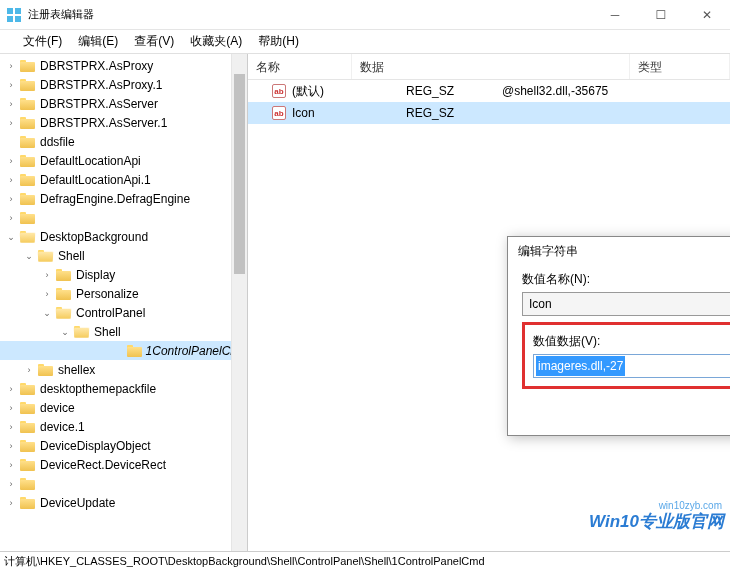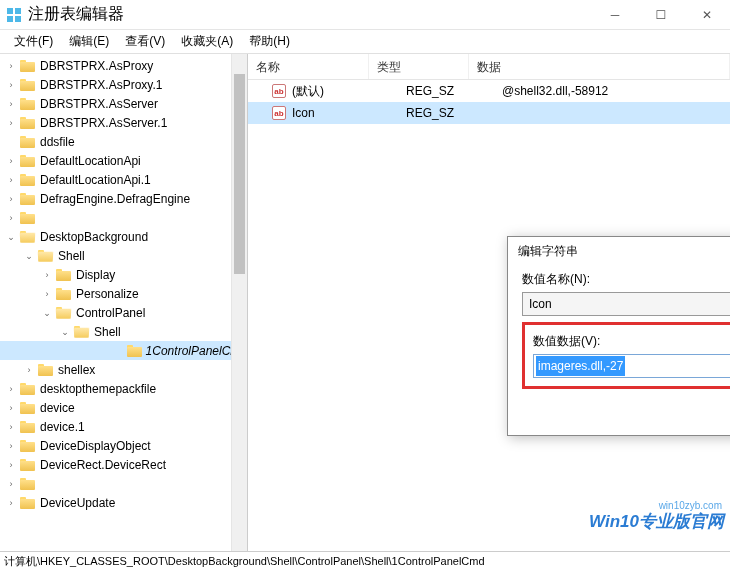--- a/index.html
+++ b/index.html
@@ -1,44 +1,44 @@
 <!DOCTYPE html>
 <html><head>
   <meta charset="utf-8">
   <style>
     * { box-sizing: border-box; margin: 0; padding: 0; font-family: "Microsoft YaHei", "Segoe UI", sans-serif; font-size: 12px; }
     body { width: 730px; height: 571px; background: #fff; position: relative; overflow: hidden; }
     
     .titlebar { height: 30px; background: #fff; display: flex; align-items: center; border-bottom: 1px solid #e5e5e5; }
     .titlebar-icon { width: 16px; height: 16px; margin: 0 6px; display: inline-flex; }
     .titlebar-icon svg { width: 16px; height: 16px; }
-    .titlebar-title { flex: 1; font-size: 16px; color: #000; }
+    .titlebar-title { flex: 1; font-size: 11px; color: #000; }
     .win-controls { display: flex; }
     .win-btn { width: 46px; height: 30px; display: flex; align-items: center; justify-content: center; color: #555; }
     
-    .menubar { height: 24px; display: flex; align-items: center; padding: 0 6px; border-bottom: 1px solid #e0e0e0; }
+    .menubar { height: 24px; display: flex; align-items: center; padding: 0 15px; border-bottom: 1px solid #e0e0e0; }
     .menu-item { padding: 2px 8px; cursor: default; }
     
     .content { display: flex; height: 497px; }
     .tree-panel { width: 248px; border-right: 1px solid #ccc; overflow: hidden; background: #fff; position: relative; }
     .tree { padding: 2px 0; }
     .tree-node { display: flex; align-items: center; height: 19px; padding-left: 4px; white-space: nowrap; cursor: default; }
     .tree-node.selected { background: #cce8ff; }
     .chevron { width: 14px; height: 14px; display: inline-flex; align-items: center; justify-content: center; margin-right: 2px; color: #666; font-size: 9px; }
     .chevron.blank { visibility: hidden; }
     .folder-icon { width: 16px; height: 14px; margin-right: 4px; display: inline-block; position: relative; }
     .folder-icon::before { content: ''; position: absolute; top: 1px; left: 0; width: 6px; height: 3px; background: #ffd96a; border-radius: 1px 1px 0 0; }
     .folder-icon::after { content: ''; position: absolute; top: 3px; left: 0; width: 15px; height: 10px; background: linear-gradient(#ffe08a, #f0c250); border-radius: 1px; }
     .folder-icon.open::after { background: linear-gradient(#ffe8a8, #f5cb5c); transform: perspective(20px) rotateX(-8deg); }
     .tree-label { color: #000000; }
     
     .right-panel { flex: 1; position: relative; background: #fff; }
     .list-header { display: flex; height: 26px; border-bottom: 1px solid #e5e5e5; }
     .list-col { padding: 5px 8px; color: #333; border-right: 1px solid #f0f0f0; }
-    .list-col.c1 { width: 121px; }
+    .list-col.c1 { width: 104px; }
     .list-col.c2 { width: 100px; }
     .list-col.c3 { flex: 1; }
     .list-body { }
     .list-row { display: flex; height: 22px; align-items: center; }
     .list-row.selected { background: #cce8ff; }
     .cell { padding: 0 24px; }
     .cell.c1 { width: 130px; display: flex; align-items: center; }
     .cell.c2 { width: 100px; text-align: right; }
     .cell.c3 { flex: 1; }
     .reg-icon { width: 14px; height: 14px; margin-right: 6px; border: 1px solid #c77; border-radius: 2px; display: inline-flex; align-items: center; justify-content: center; font-size: 8px; color: #c33; background: #fff; font-weight: bold; }
@@ -215,31 +215,31 @@
         </div>
       </div>
     <div class="scrollbar-v">
         <div class="scrollbar-thumb"></div>
       </div>
   </div>
 
   <div class="right-panel">
     <div class="list-header">
       <div class="list-col c1">名称</div>
+      <div class="list-col c3">数据</div>
       <div class="list-col c2">类型</div>
-      <div class="list-col c3">数据</div>
     </div>
     <div class="list-body" id="listbody">
         <div class="list-row">
           <div class="cell c1">
             <span class="reg-icon">ab</span>
             <span>(默认)</span>
           </div>
           <div class="cell c2">REG_SZ</div>
-          <div class="cell c3">@shell32.dll,-58912</div>
+          <div class="cell c3">@shell32.dll,-35675</div>
         </div>
         <div class="list-row selected">
           <div class="cell c1">
             <span class="reg-icon">ab</span>
             <span>Icon</span>
           </div>
           <div class="cell c2">REG_SZ</div>
           <div class="cell c3"></div>
         </div>
       </div>

